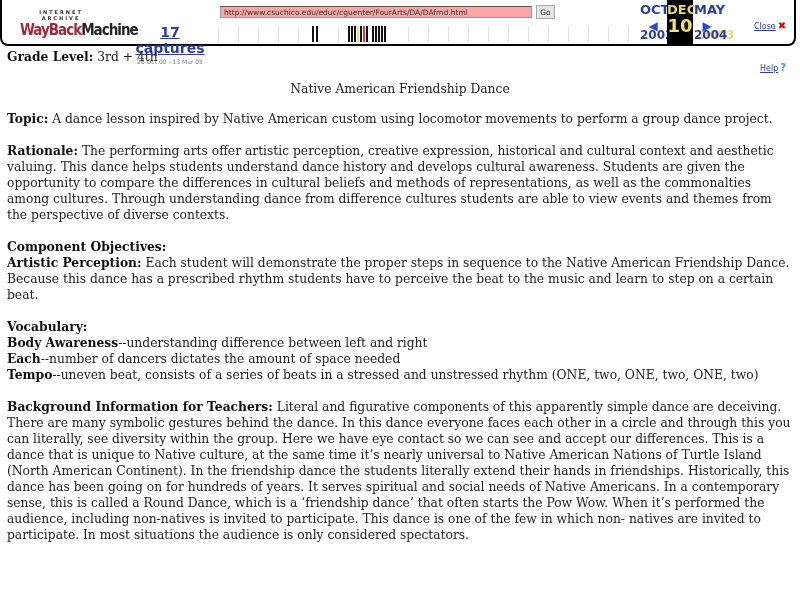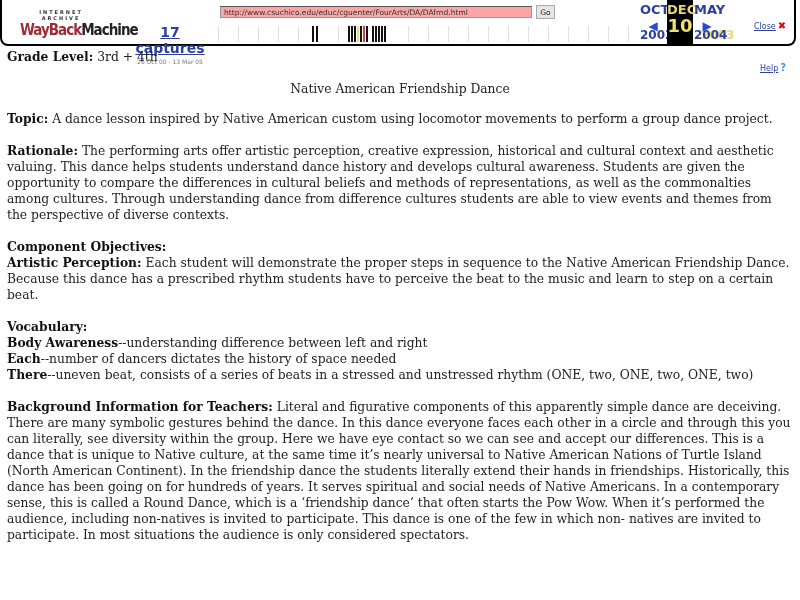--- a/index.html
+++ b/index.html
@@ -146,17 +146,17 @@
 
   <p><b>Rationale:</b> <span>The performing arts offer artistic perception, creative expression, historical and cultural context and aesthetic valuing. This dance helps students understand dance history and develops cultural awareness. Students are given the opportunity to compare the differences in cultural beliefs and methods of representations, as well as the commonalties among cultures. Through understanding dance from difference cultures students are able to view events and themes from the perspective of diverse contexts.</span></p>
 
   <div class="tight"><b>Component Objectives:</b></div>
 
   <p><b>Artistic Perception:</b> <span>Each student will demonstrate the proper steps in sequence to the Native American Friendship Dance. Because this dance has a prescribed rhythm students have to perceive the beat to the music and learn to step on a certain beat.</span></p>
 
 
   <div class="tight"><b>Vocabulary:</b></div>
   <div class="tight"><b>Body Awareness</b><span>--understanding difference between left and right</span></div>
-  <div class="tight"><b>Each</b><span>--number of dancers dictates the history of space needed</span></div>
-  <p><b>There</b><span>--uneven beat, consists of a series of beats in a stressed and unstressed rhythm (ONE, two, ONE, two, ONE, two)</span></p>
+  <div class="tight"><b>Each</b><span>--number of dancers dictates the amount of space needed</span></div>
+  <p><b>Tempo</b><span>--uneven beat, consists of a series of beats in a stressed and unstressed rhythm (ONE, two, ONE, two, ONE, two)</span></p>
 
   <p><b>Background Information for Teachers:</b> <span>Literal and figurative components of this apparently simple dance are deceiving. There are many symbolic gestures behind the dance. In this dance everyone faces each other in a circle and through this you can literally, see diversity within the group. Here we have eye contact so we can see and accept our differences. This is a dance that is unique to Native culture, at the same time it’s nearly universal to Native American Nations of Turtle Island (North American Continent). In the friendship dance the students literally extend their hands in friendships. Historically, this dance has been going on for hundreds of years. It serves spiritual and social needs of Native Americans. In a contemporary sense, this is called a Round Dance, which is a ‘friendship dance’ that often starts the Pow Wow. When it’s performed the audience, including non-natives is invited to participate. This dance is one of the few in which non- natives are invited to participate. In most situations the audience is only considered spectators.</span></p>
 </div>
 
 </body></html>

